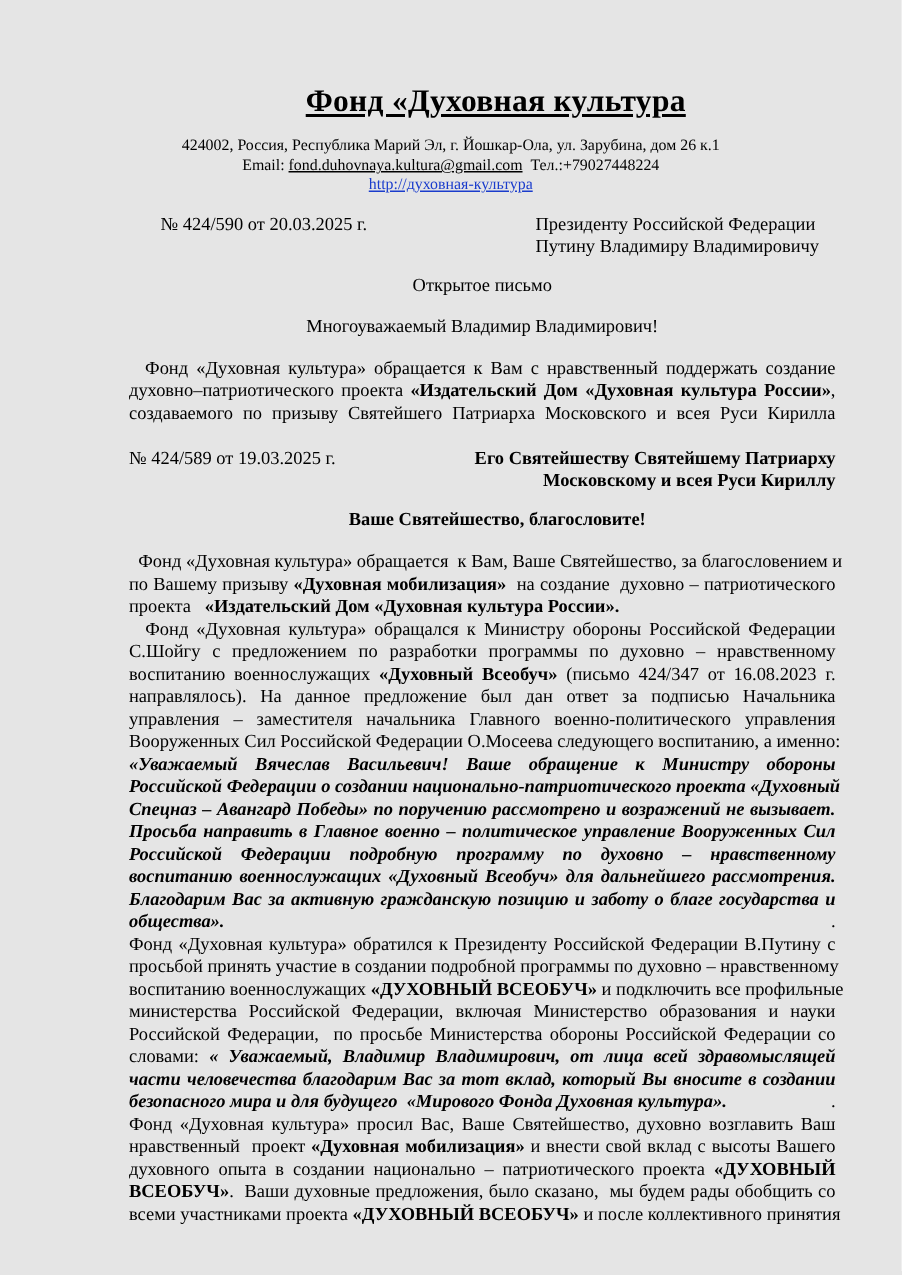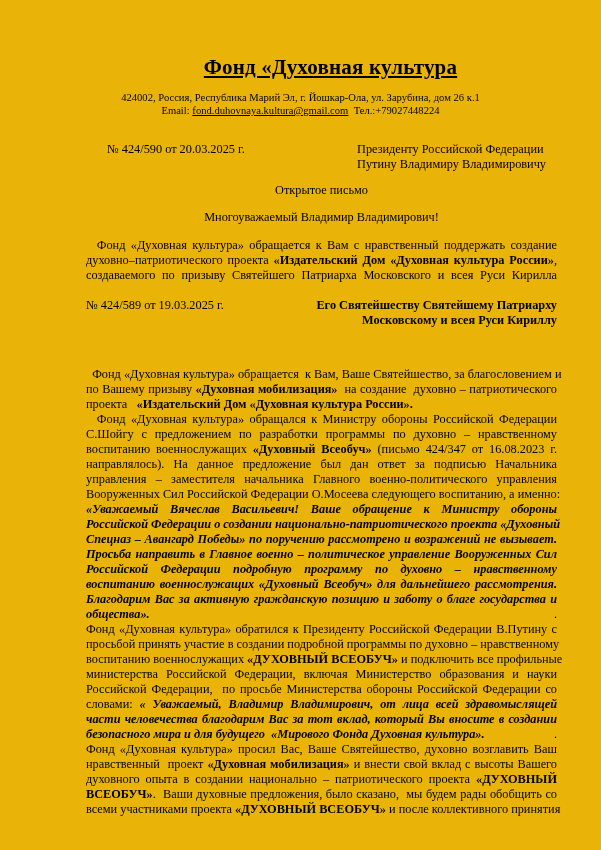--- a/index.html
+++ b/index.html
@@ -1,18 +1,18 @@
 <!DOCTYPE html>
 <html><head>
 <meta charset="utf-8">
 <style>
   html, body { margin: 0; padding: 0; background: #ffffff; }
   body { width: 601px; height: 850px; position: relative; overflow: hidden;
          font-family: "Liberation Serif", "DejaVu Serif", serif; color: #000; }
-  .page { position: absolute; left: 0; top: 0; width: 601px; height: 850px; background: #eab308; }
+  .page { position: absolute; left: 0; top: 0; width: 601px; height: 850px; background: #e5e5e5; }
   .title { position: absolute; top: 55px; left: 0; width: 601px; text-align: center;
            font-weight: bold; font-size: 21px; text-decoration: underline; letter-spacing: 0.2px; padding-left: 60px; box-sizing: border-box; }
   .hline { position: absolute; left: 0; width: 601px; text-align: center; font-size: 10.6px; line-height: 13px; white-space: nowrap; }
   .hline a, .hline .ul { color: #000; text-decoration: underline; }
   .hline a.link { color: #1a3ccc; }
   .ln { position: absolute; left: 86px; width: 471px; font-size: 12.3px; line-height: 15px; white-space: nowrap; }
   .j { text-align: justify; text-align-last: justify; }
   .c { text-align: center; }
   .r { text-align: right; }
   .b { font-weight: bold; }
@@ -22,36 +22,40 @@
 </head>
 <body>
 
 <div class="page">
 
   <div class="title">Фонд «Духовная культура</div>
   <div class="hline" style="top:91px;">424002, Россия, Республика Марий Эл, г. Йошкар-Ола, ул. Зарубина, дом 26 к.1</div>
   <div class="hline" style="top:104px;">
     <span>Email: </span><a class="ul">fond.duhovnaya.kultura@gmail.com</a><span style="white-space:pre;">  Тел.:+79027448224</span>
   </div>
+  <div class="hline" style="top:117px;">
+    <a class="link">http://духовная-культура</a>
+  </div>
 
   <div class="ln" style="top:142px; left:107px; width:200px;">№ 424/590 от 20.03.2025 г.</div>
   <div class="ln" style="top:142px; left:357px; width:200px;">Президенту Российской Федерации</div>
   <div class="ln" style="top:157px; left:357px; width:200px;">Путину Владимиру Владимировичу</div>
 
   <div class="ln c" style="top:183px;">Открытое письмо</div>
   <div class="ln c" style="top:210px;">Многоуважаемый Владимир Владимирович!</div>
 
   <div class="ln j" style="top:238px; white-space:pre;">  Фонд «Духовная культура» обращается к Вам с нравственный поддержать создание</div>
   <div class="ln j" style="top:253px;"><span>духовно–патриотического проекта </span><span class="b">«Издательский Дом «Духовная культура России»</span><span>,</span></div>
   <div class="ln j" style="top:268px;">создаваемого  по призыву Святейшего Патриарха Московского и всея Руси Кирилла</div>
 
   <div class="ln" style="top:298px;">№ 424/589 от 19.03.2025 г.</div>
   <div class="ln b r" style="top:298px;">Его Святейшеству Святейшему Патриарху</div>
   <div class="ln b r" style="top:313px;">Московскому и всея Руси Кириллу</div>
 
+  <div class="ln b c" style="top:339px; padding-left:20px; box-sizing:border-box;">Ваше Святейшество, благословите!</div>
 
   <div class="ln j" style="top:367px; white-space:pre;">  Фонд «Духовная культура» обращается  к Вам, Ваше Святейшество, за благословением и</div>
   <div class="ln j" style="top:382px; white-space:pre;"><span>по Вашему призыву </span><span class="b">«Духовная мобилизация»</span><span>  на создание  духовно – патриотического</span></div>
   <div class="ln" style="top:397px; white-space:pre;"><span>проекта   </span><span class="b">«Издательский Дом «Духовная культура России».</span></div>
 
   <div class="ln j" style="top:412px; white-space:pre;">  Фонд «Духовная культура» обращался к Министру обороны Российской Федерации</div>
   <div class="ln j" style="top:427px;">С.Шойгу с предложением по разработки программы по духовно – нравственному</div>
   <div class="ln j" style="top:442px;"><span>воспитанию военнослужащих </span><span class="b">«Духовный Всеобуч»</span><span> (письмо 424/347 от 16.08.2023 г.</span></div>
   <div class="ln j" style="top:457px;">направлялось). На данное предложение был дан ответ за подписью Начальника</div>
   <div class="ln j" style="top:472px;">управления – заместителя начальника Главного военно-политического управления</div>

